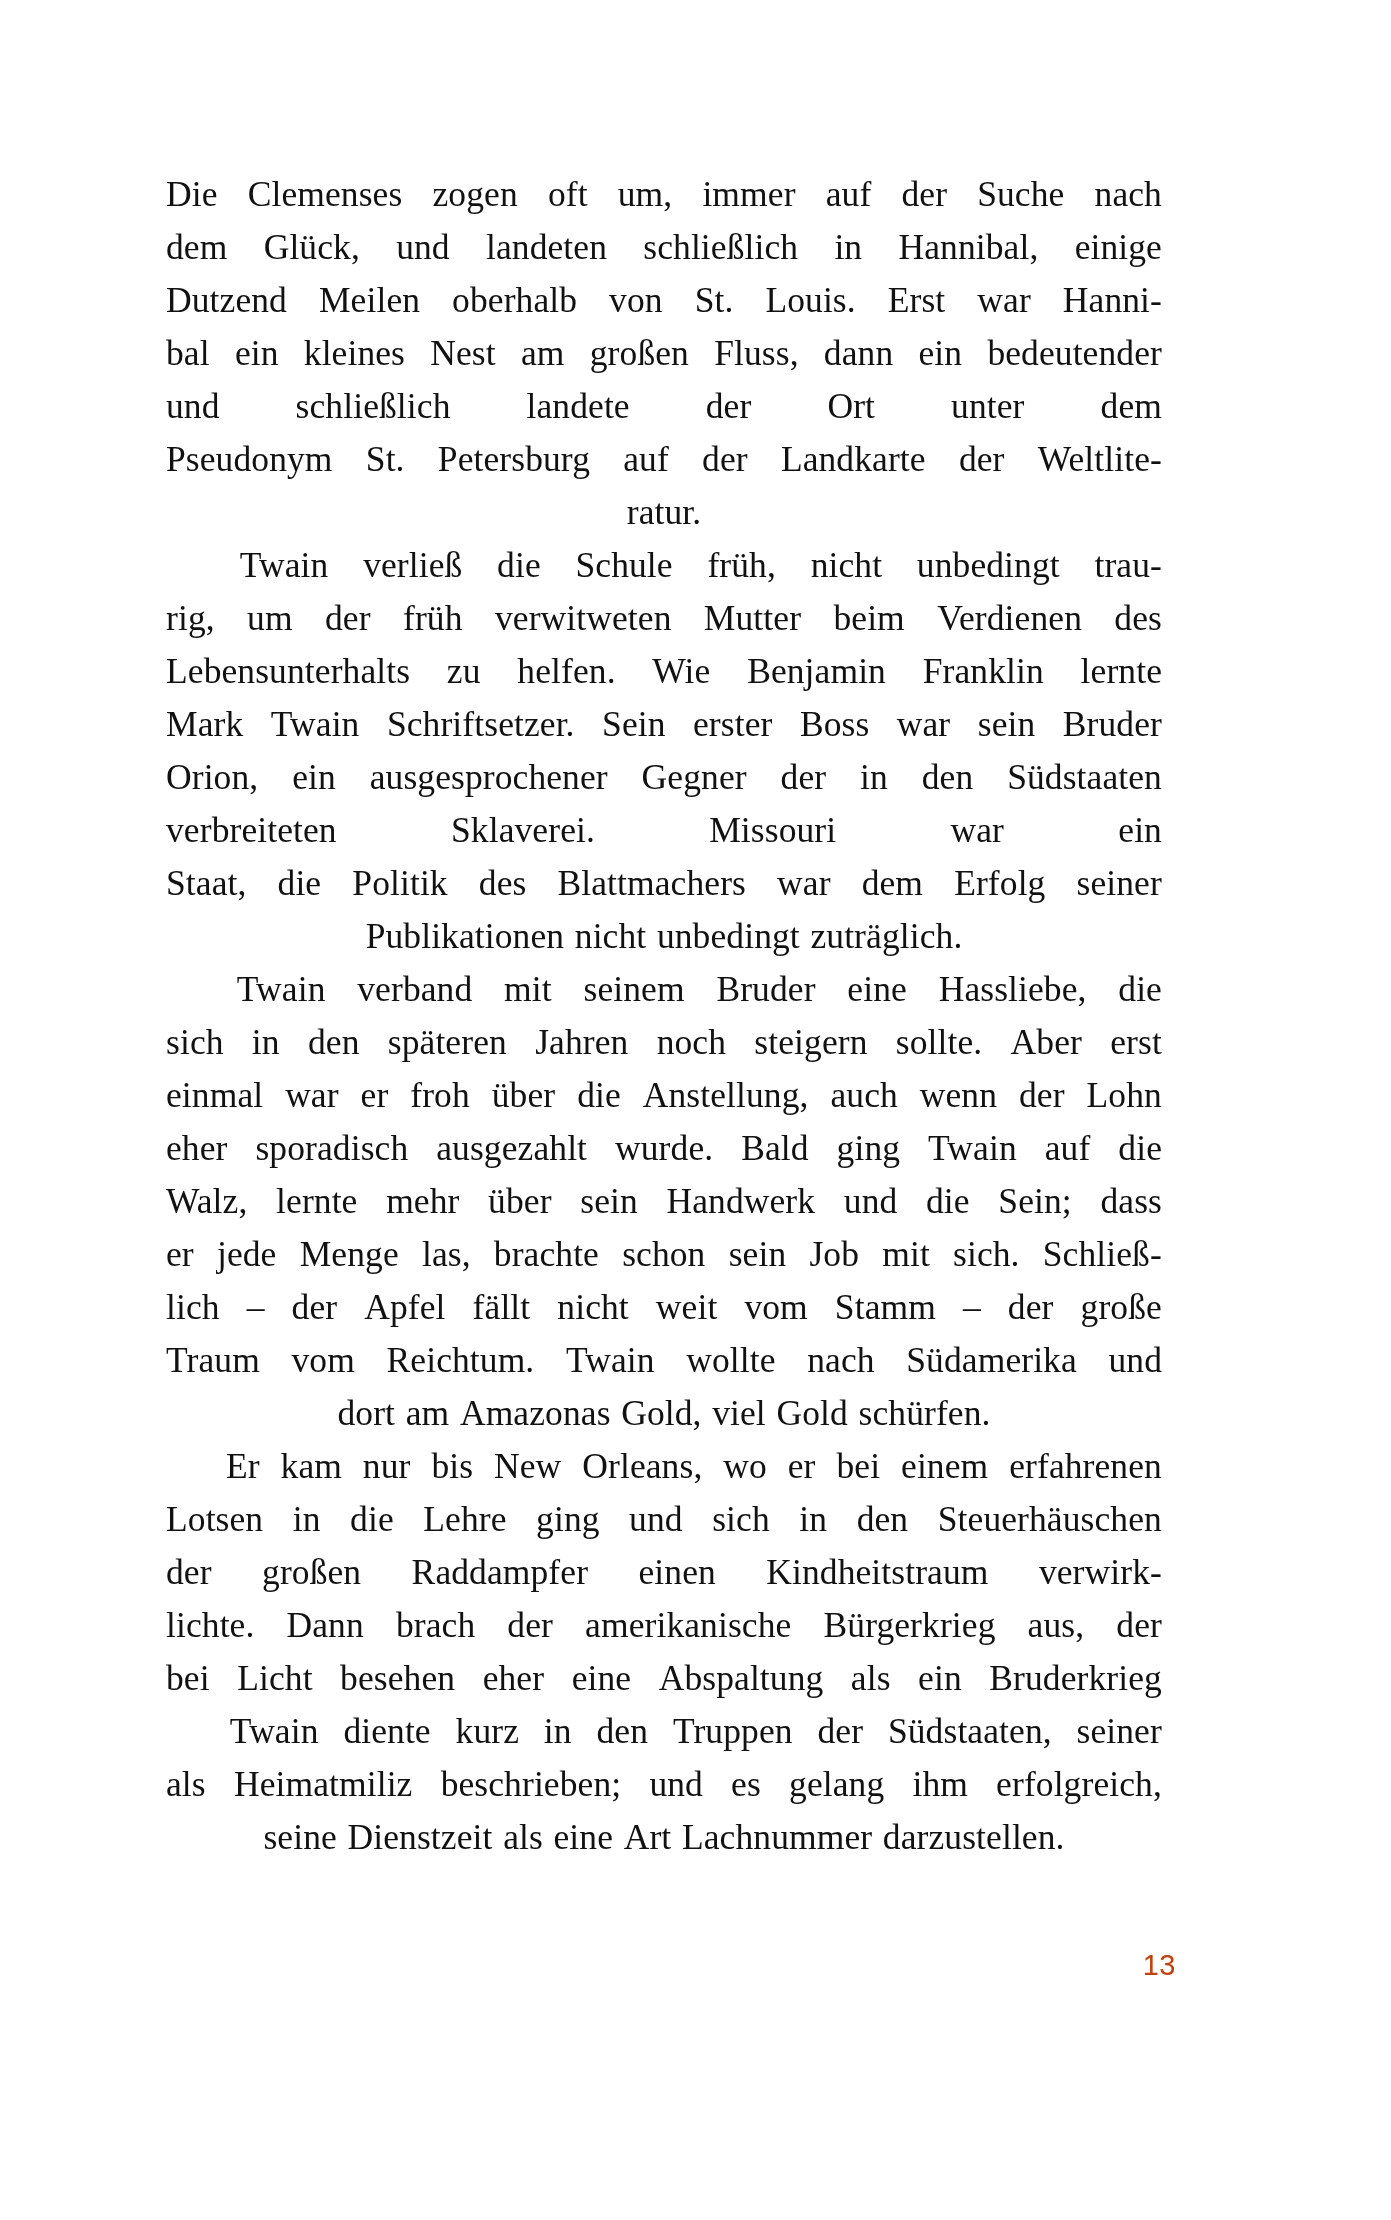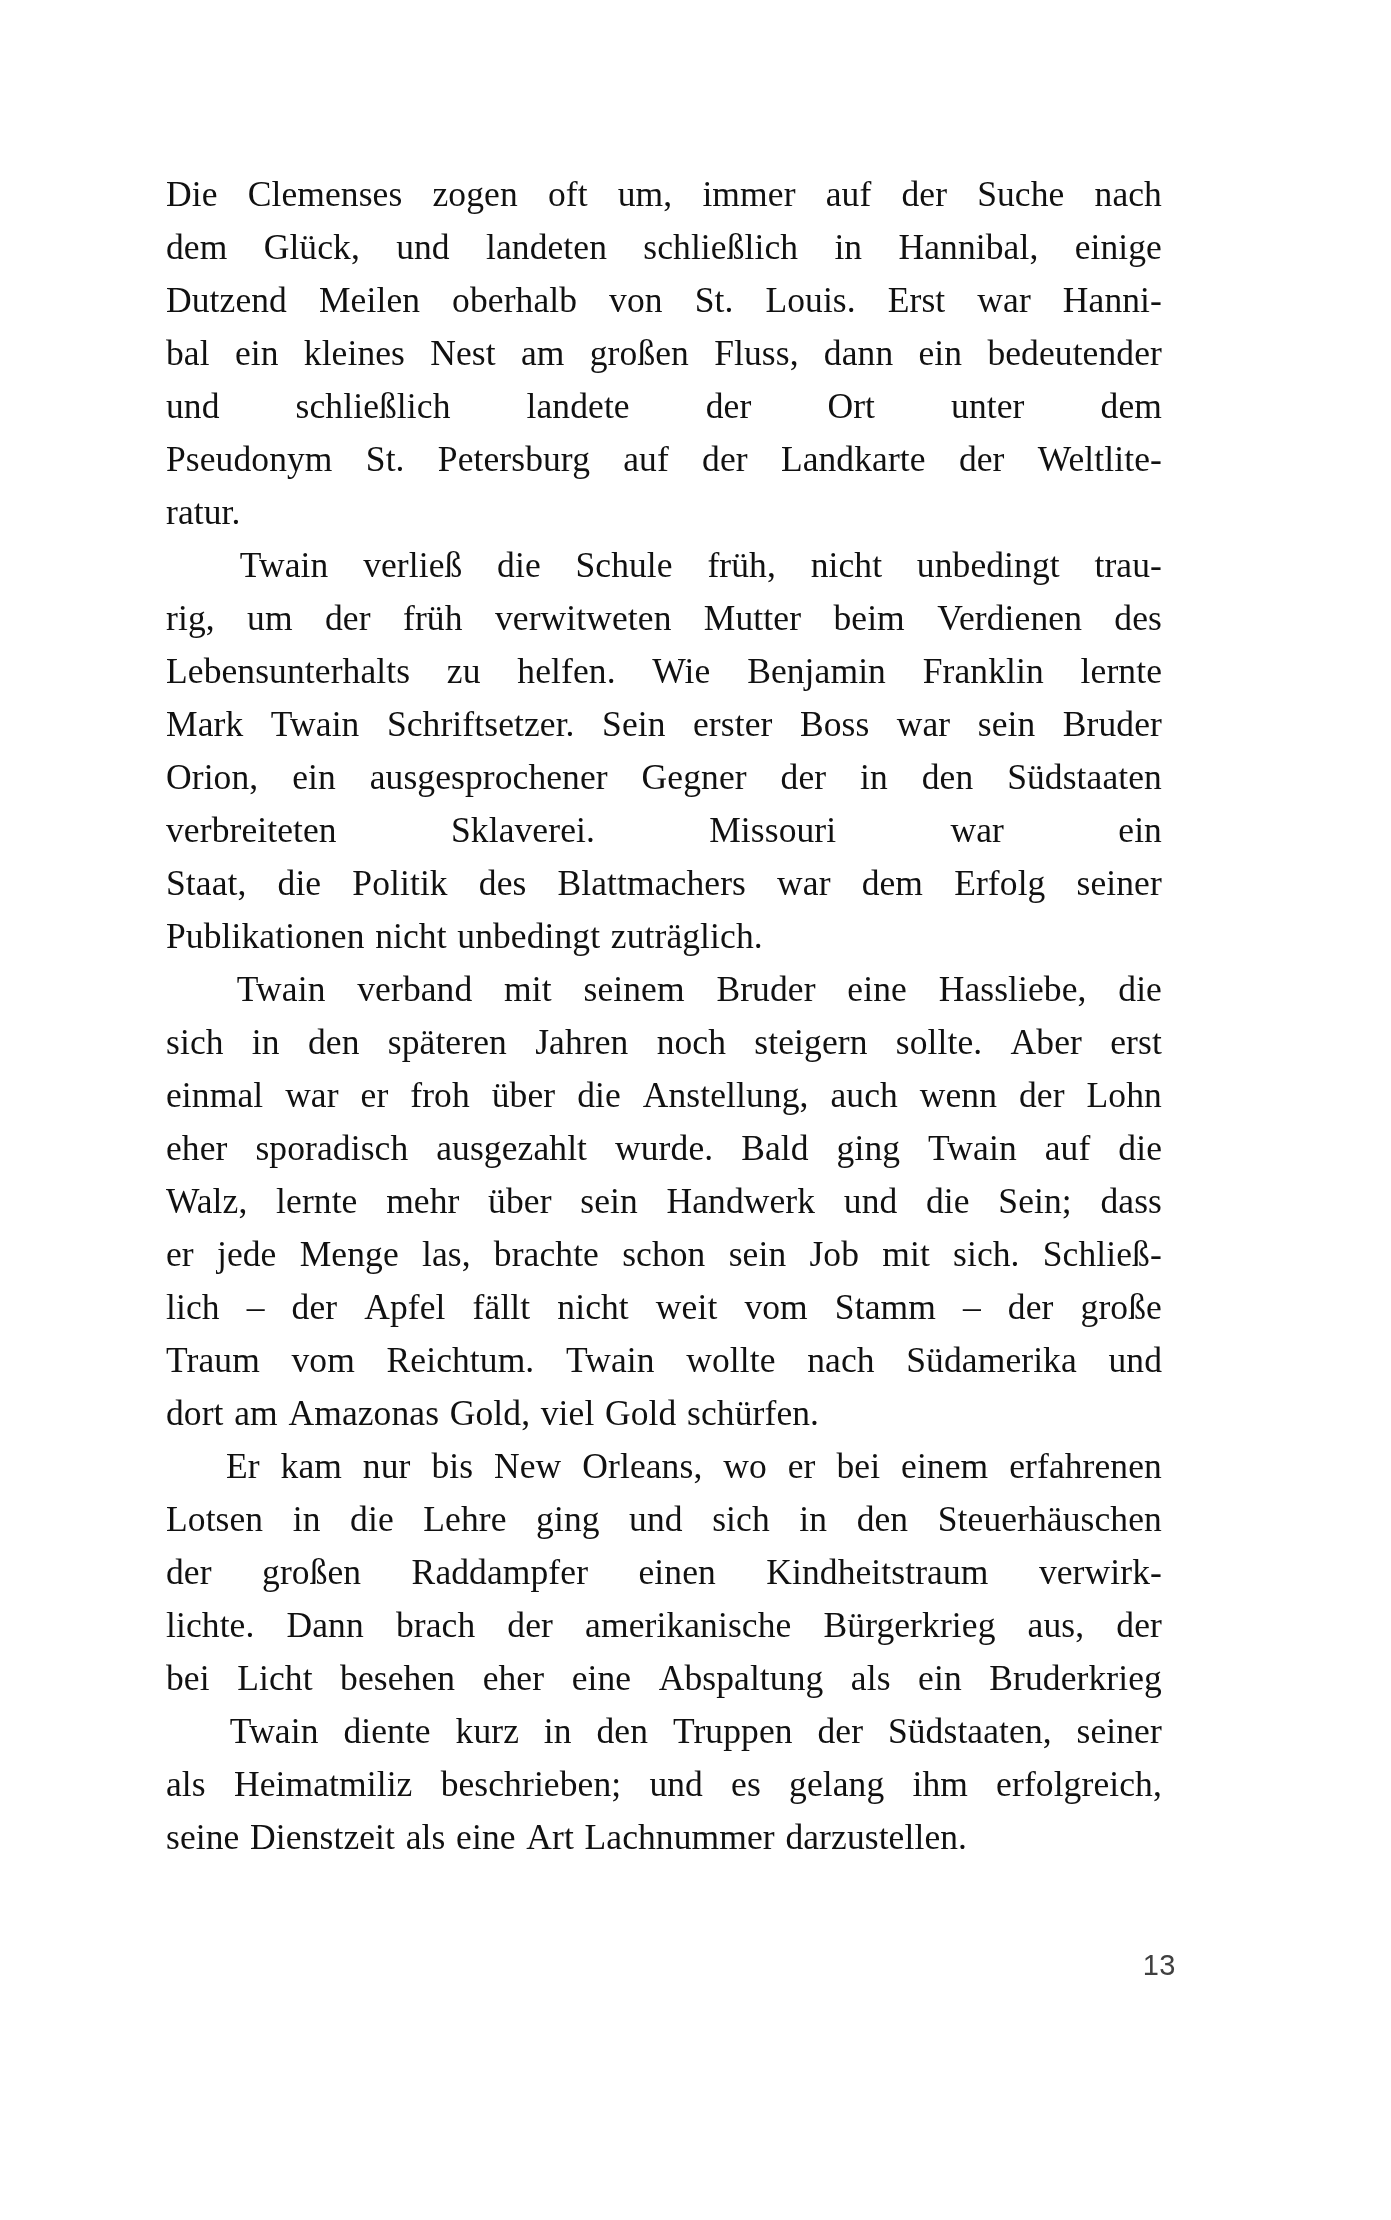--- a/index.html
+++ b/index.html
@@ -48,21 +48,21 @@
   .jline {
     display: flex;
     width: 100%;
     height: 53px;
     align-items: baseline;
     justify-content: space-between;
     font-size: 35.5px;
     line-height: 53px;
   }
   .jline.ragged {
-    justify-content: flex-start;
+    justify-content: center;
   }
   .jline.ragged .w + .w {
     margin-left: 0.30em;
   }
   .jline .w {
     white-space: pre;
   }
   .jline .lead {
     width: 39px;
     flex: 0 0 39px;
@@ -70,21 +70,21 @@
 
   #pagenum {
     position: absolute;
     left: 1096px;
     top: 1948px;
     width: 80px;
     text-align: right;
     font-family: "Liberation Sans", "DejaVu Sans", sans-serif;
     font-size: 29px;
     line-height: 34px;
-    color: #404040;
+    color: #c2410c;
     letter-spacing: 0.5px;
   }
 </style>
 </head>
 <body>
 
 <div id="page">
 
   <div id="textblock">
       <div class="para">

